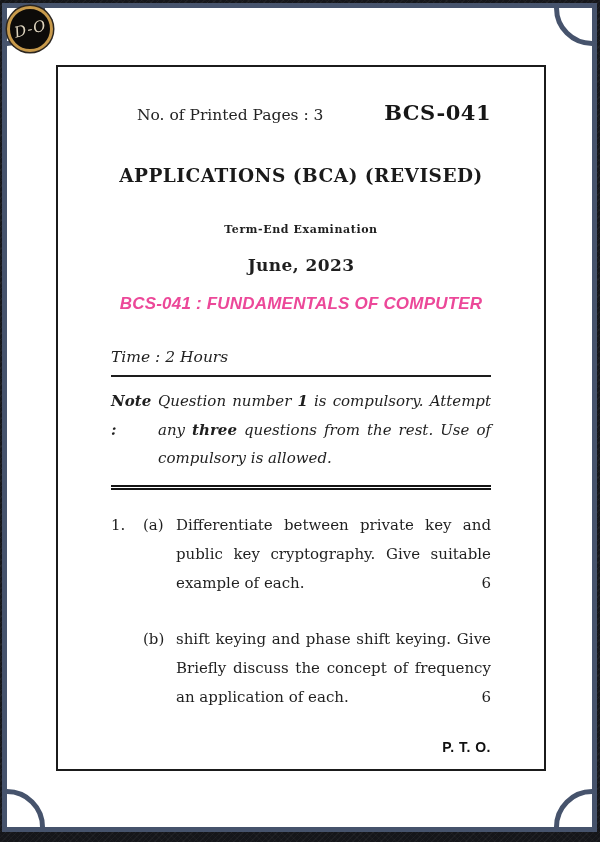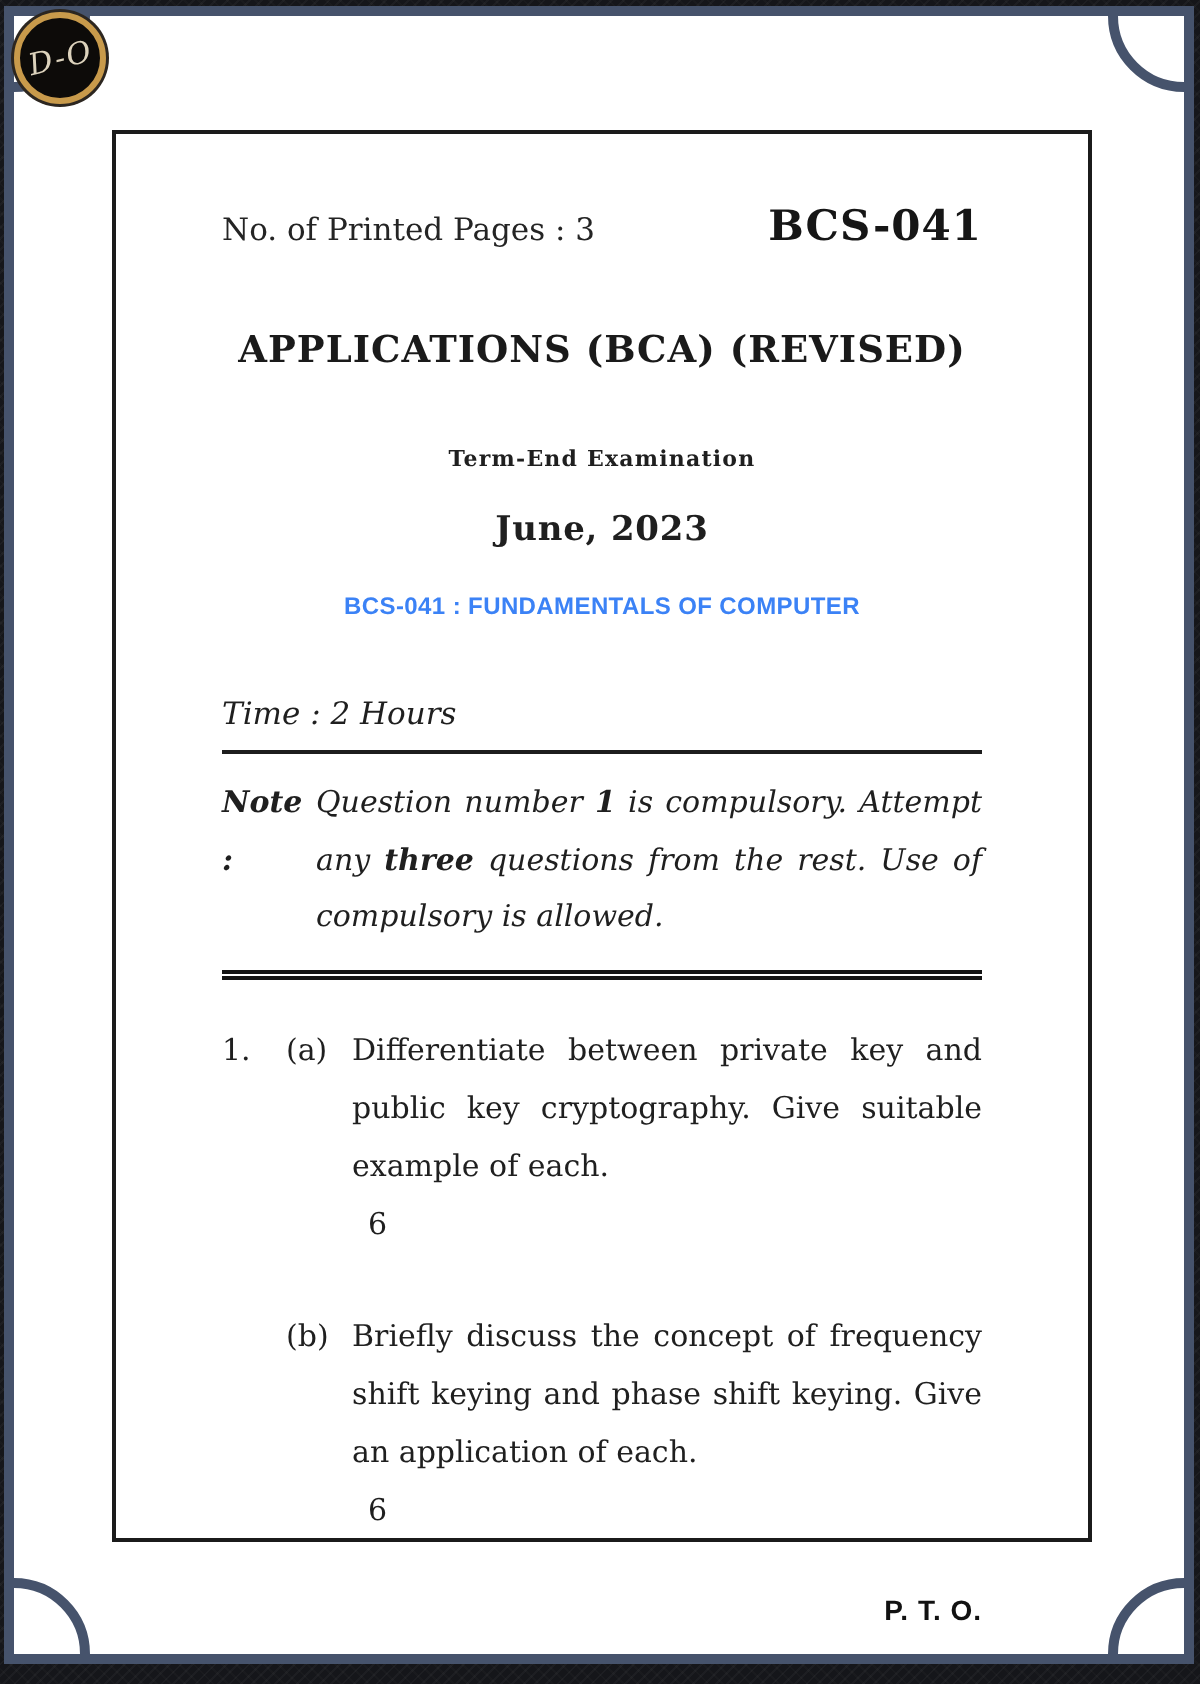--- a/index.html
+++ b/index.html
@@ -24,42 +24,42 @@
     border:5px solid #46536c;border-radius:50%;background:transparent;
   }
   .arc-tl{left:-38px;top:-38px;}
   .arc-tr{right:-38px;top:-38px;}
   .arc-bl{left:-38px;bottom:-38px;}
   .arc-br{right:-38px;bottom:-38px;}
   .frame{
     position:absolute;left:49px;top:57px;width:490px;height:706px;
     box-sizing:border-box;border:2px solid #1b1b1b;padding:0 53px;
   }
-  .top-row{display:flex;justify-content:space-between;align-items:baseline;margin-top:33px;}
+  .top-row{display:flex;justify-content:space-between;align-items:baseline;margin-top:33px;margin-left:26px;}
   .pages{font-size:15.5px;color:#242424;}
   .code{font-size:21px;font-weight:bold;letter-spacing:.5px;color:#161616;}
   .program{margin-top:32px;text-align:center;font-weight:bold;font-size:18.5px;line-height:37px;letter-spacing:.5px;color:#1a1a1a;}
   .exam-title{margin-top:29px;text-align:center;font-weight:bold;font-size:11px;letter-spacing:.6px;}
   .exam-date{margin-top:19px;text-align:center;font-weight:bold;font-size:17px;letter-spacing:.4px;}
-  .course{margin-top:15px;text-align:center;font-family:"Liberation Sans",sans-serif;font-weight:bold;font-size:12px;line-height:27px;letter-spacing:.2px;color:#3b82f6;}
+  .course{margin-top:15px;text-align:center;font-family:"Liberation Sans",sans-serif;font-weight:bold;font-size:17px;line-height:27px;letter-spacing:.2px;color:#ec4899;font-style:italic;}
   .info-row{margin-top:31px;display:flex;justify-content:space-between;font-style:italic;font-size:15.5px;}
   .rule{margin-top:9px;border-top:2px solid #1d1d1d;height:0;}
   .note{margin-top:10px;display:flex;font-style:italic;font-size:15px;line-height:28.5px;}
   .note-label{width:47px;flex:none;font-weight:bold;}
   .note-body{flex:1;}
   .jline{text-align:justify;text-align-last:justify;}
   .drule{margin-top:12px;height:5px;box-sizing:border-box;border-top:2px solid #141414;border-bottom:2px solid #141414;}
   .question{margin-top:21px;display:flex;font-size:15px;line-height:29px;}
   .qnum{width:32px;flex:none;}
   .qparts{flex:1;}
   .part{display:flex;}
   .part-b{margin-top:27px;}
   .plabel{width:33px;flex:none;}
   .pbody{flex:1;}
-  .lline{display:flex;justify-content:space-between;flex-direction:column;}
+  .lline{display:flex;justify-content:space-between;}
   .marks{padding-left:8px;}
   .pto{margin-top:27px;text-align:right;font-family:"Liberation Sans",sans-serif;font-weight:bold;font-size:14px;letter-spacing:.5px;color:#111;}
   .logo{
     position:absolute;left:7px;top:6px;width:40px;height:40px;border-radius:50%;
     background:#0d0b09;border:3px solid #c89a4b;box-shadow:0 0 0 1.5px #2c2620;
     display:flex;align-items:center;justify-content:center;z-index:5;
   }
   .logo-text{color:#ddd3bd;font-style:italic;font-size:15px;transform:rotate(-14deg);letter-spacing:1px;}
 </style>
 </head>
@@ -120,22 +120,22 @@
               <div class="lline">
                 <span>example of each.</span>
                 <span class="marks">6</span>
               </div>
             </div>
           </div>
 
           <div class="part part-b">
             <span class="plabel">(b)</span>
             <div class="pbody">
+              <div class="jline">shift keying and phase shift keying. Give</div>
               <div class="jline">Briefly discuss the concept of frequency</div>
-              <div class="jline">shift keying and phase shift keying. Give</div>
               <div class="lline">
                 <span>an application of each.</span>
                 <span class="marks">6</span>
               </div>
             </div>
           </div>
 
         </div>
       </div>
 

